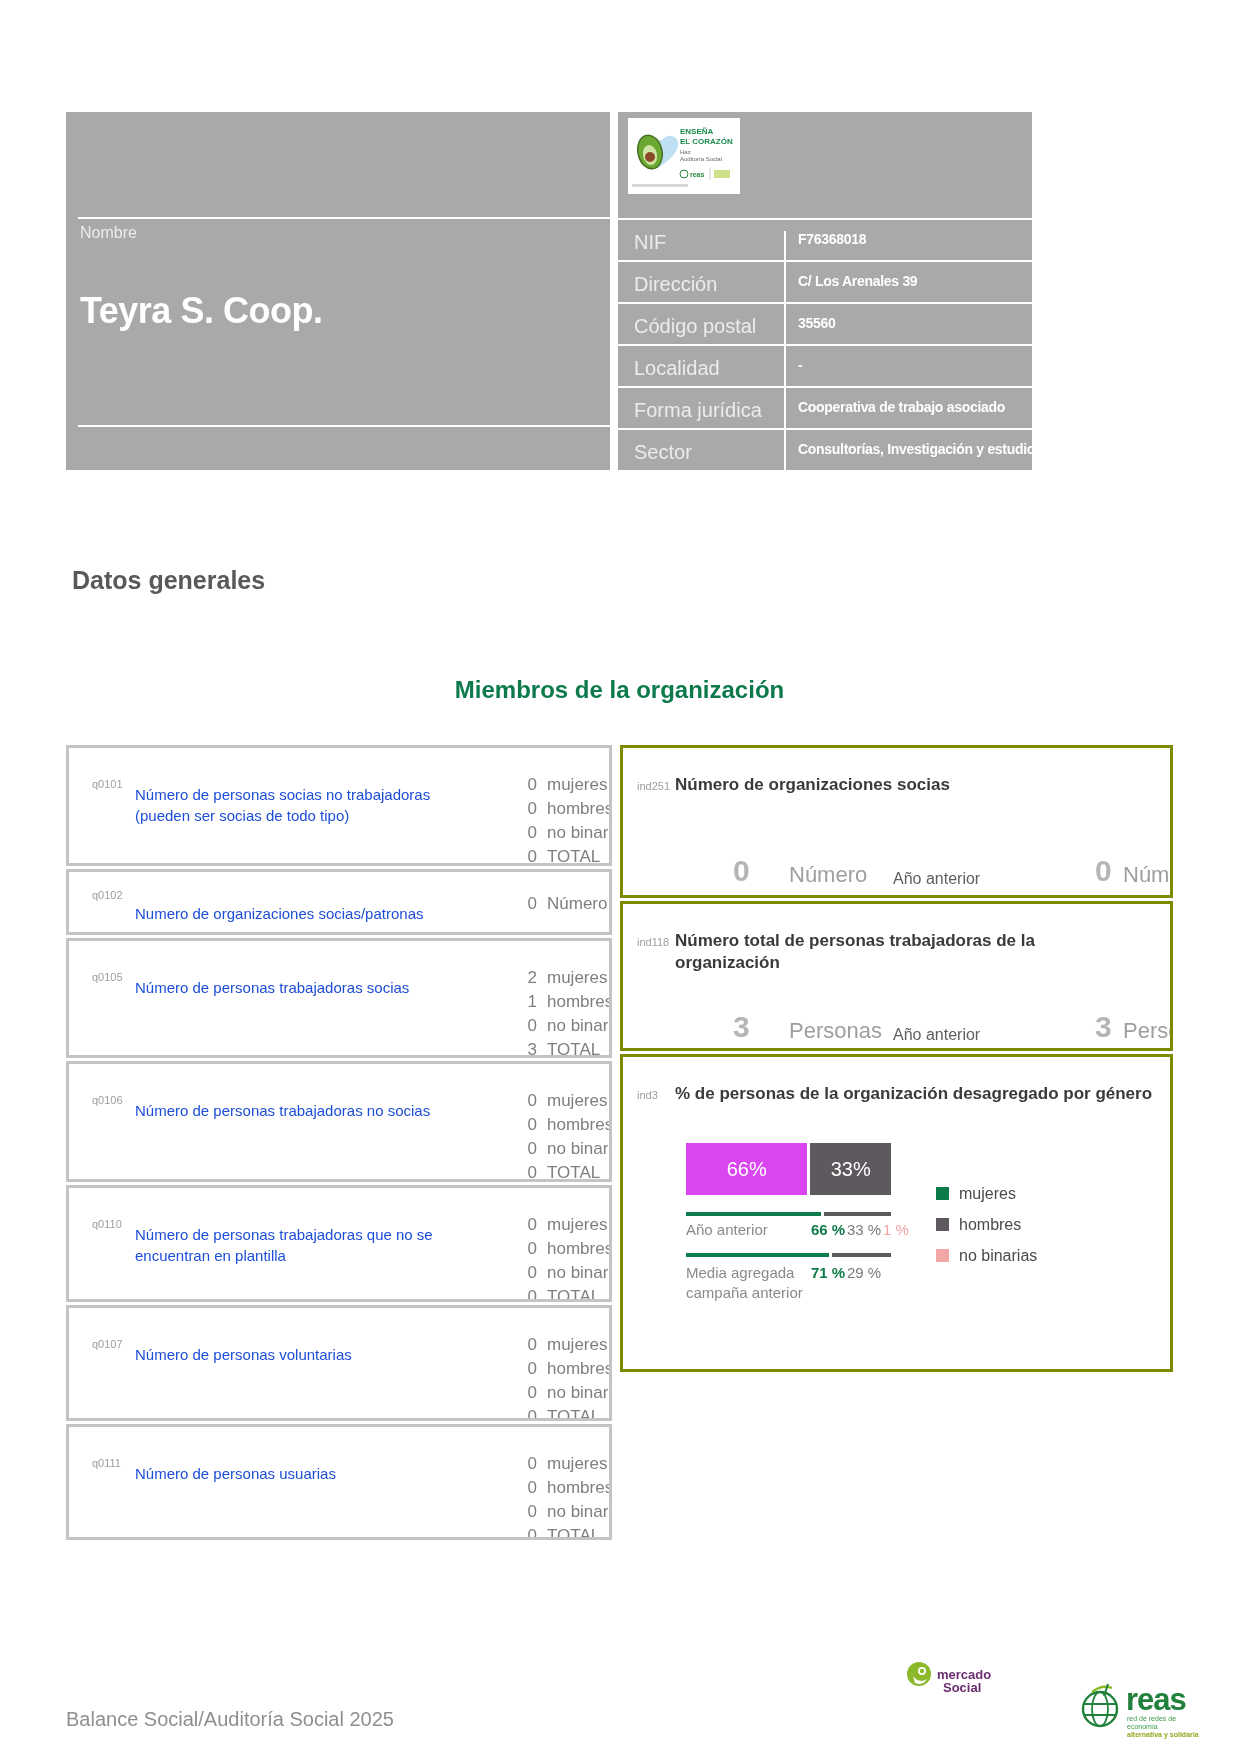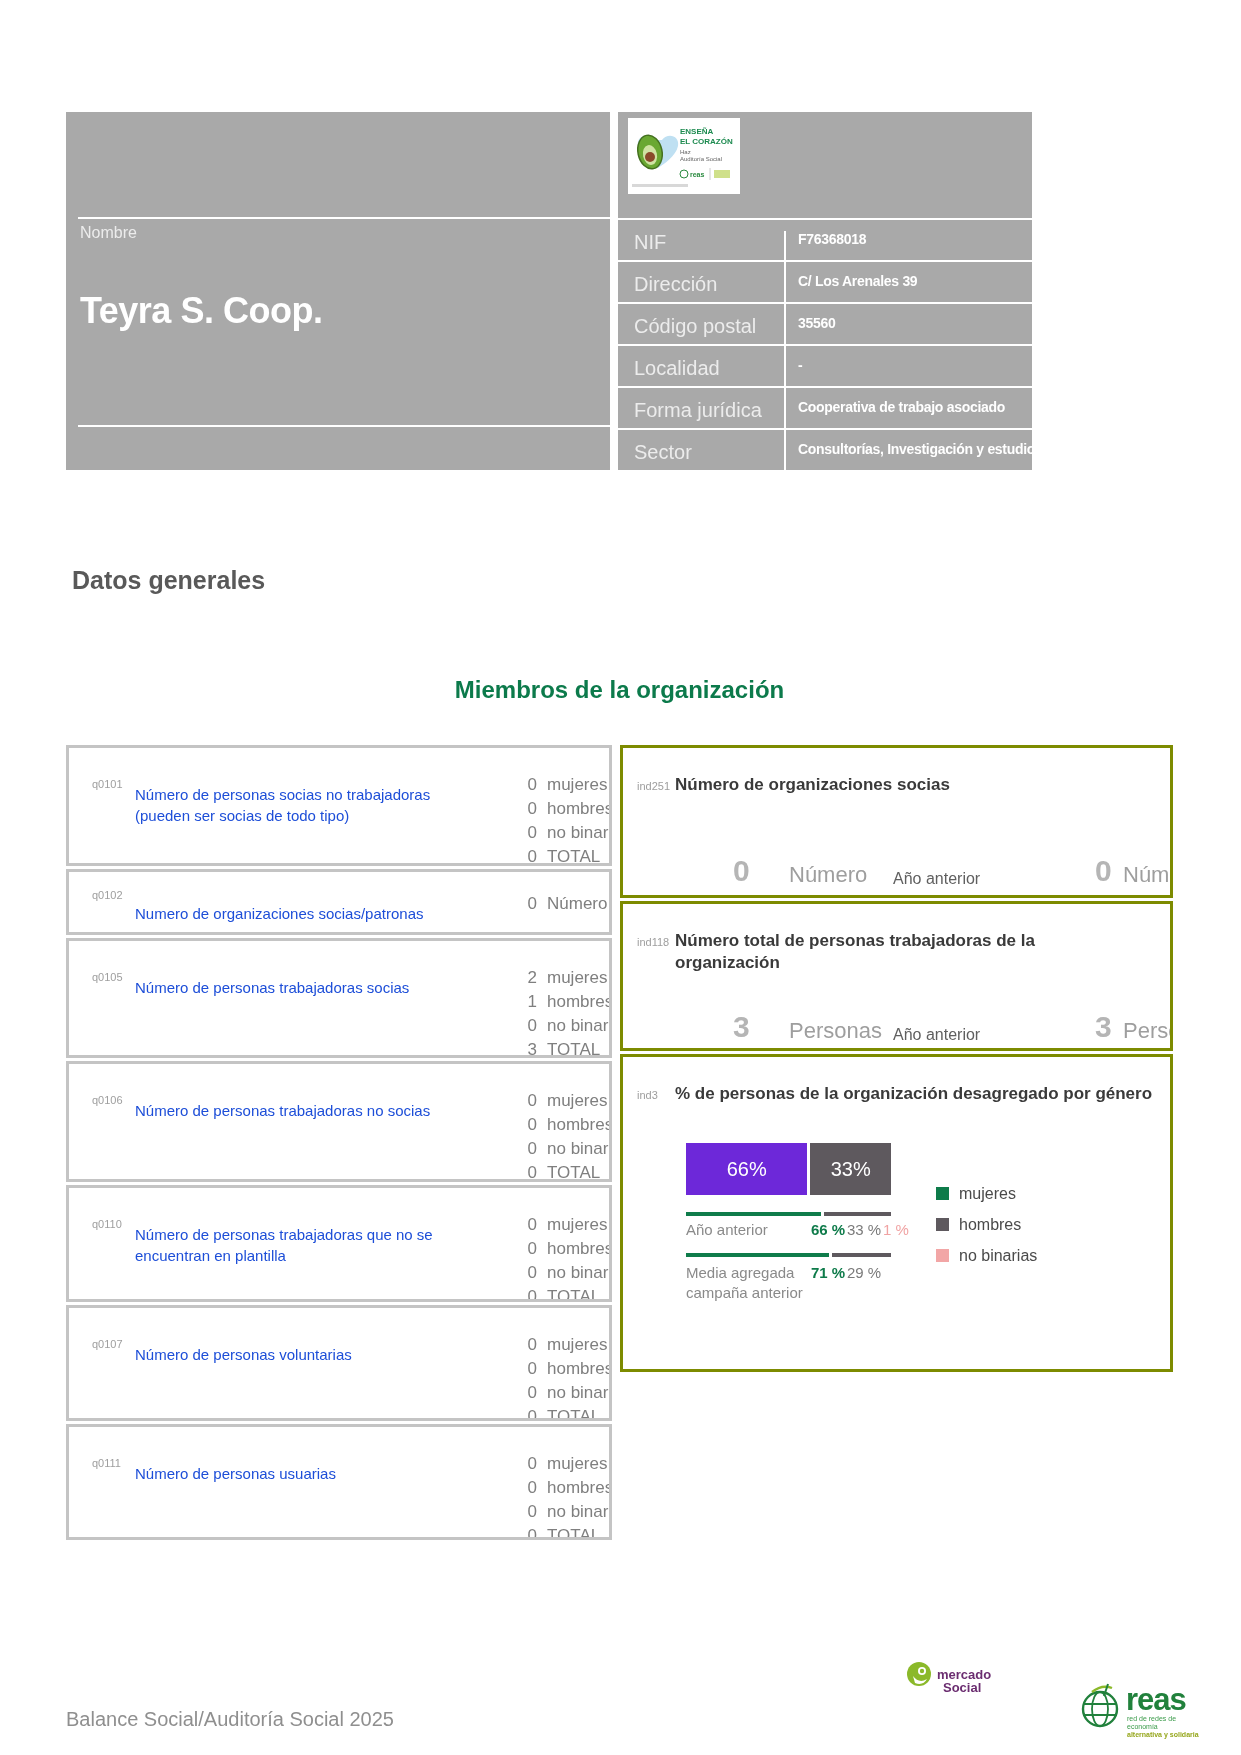--- a/index.html
+++ b/index.html
@@ -45,21 +45,21 @@
   .statrow{position:absolute;left:0;right:0;top:100px;height:46px;white-space:nowrap;}
   .statrow span{position:absolute;bottom:6px;}
   .bignum{font-size:30px;font-weight:bold;color:#b5b5b5;}
   .bigunit{font-size:22px;color:#9e9e9e;}
   .n1{left:110px;} .u1{left:166px;} .plab{left:270px;font-size:16px;color:#5f5f5f;}
   .n2{left:472px;} .u2{left:500px;}
 
   
   .gbar{position:absolute;left:63px;top:86px;width:205px;height:52px;display:flex;gap:3px;}
   .gbar .seg{height:52px;line-height:52px;text-align:center;font-size:20px;color:#fff;}
-  .seg-g{background:#6d28d9;} .seg-h{background:#5e595e;}
+  .seg-g{background:#d946ef;} .seg-h{background:#5e595e;}
   .gline{position:absolute;left:63px;width:205px;height:4px;display:flex;gap:3px;}
   .gline i{height:4px;} .ln-g{background:#0f7c4b;} .ln-h{background:#5e595e;}
   .l1{top:155px;} .l2{top:196px;}
   .crow-lab{position:absolute;left:63px;font-size:15px;color:#8a8a8a;}
   .cl1{top:164px;} .cl2a{top:207px;} .cl2b{top:227px;}
   .cv{position:absolute;font-size:15px;}
   .cv.green{color:#0e7b4a;font-weight:bold;} .cv.gray{color:#7a7a7a;} .cv.pink{color:#f0a3a3;}
   .v11{left:188px;top:164px;} .v12{left:224px;top:164px;} .v13{left:260px;top:164px;}
   .v21{left:188px;top:207px;} .v22{left:224px;top:207px;}
   .legend{position:absolute;left:313px;top:128px;}

